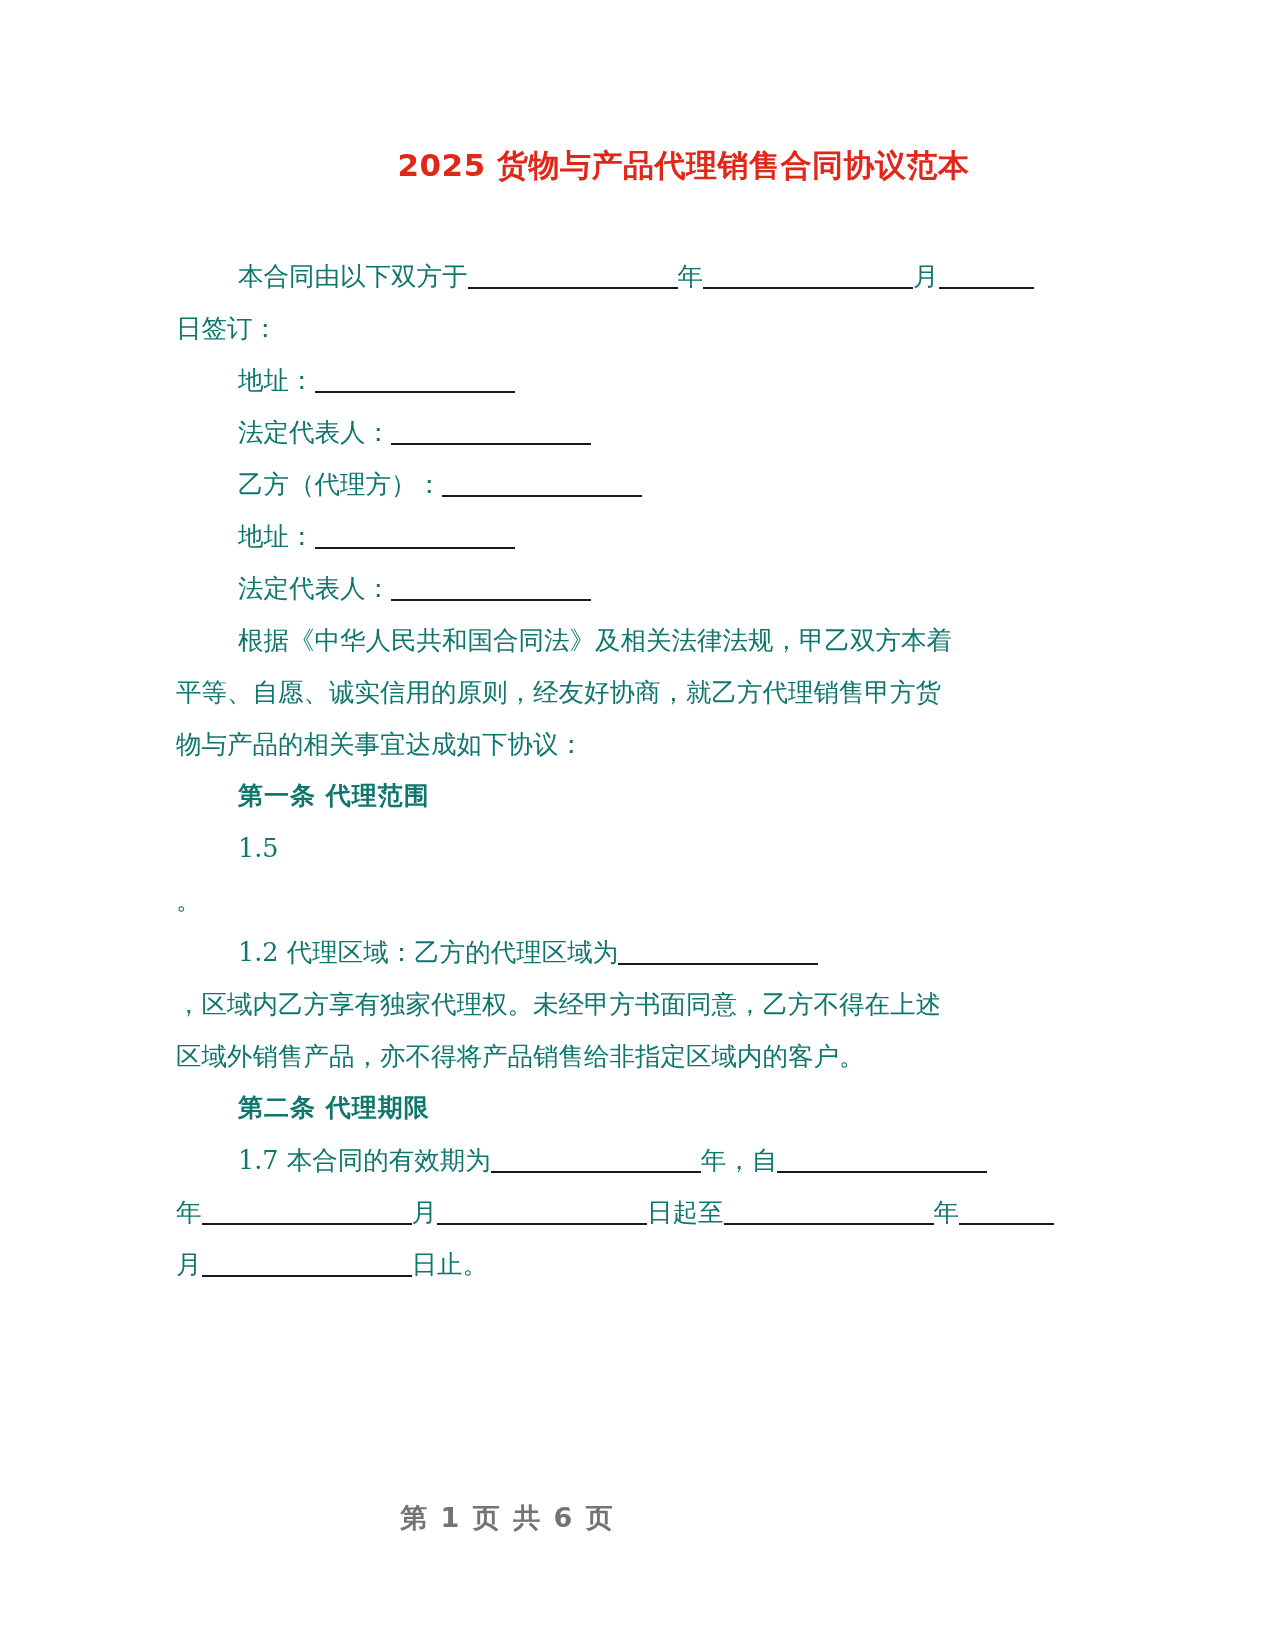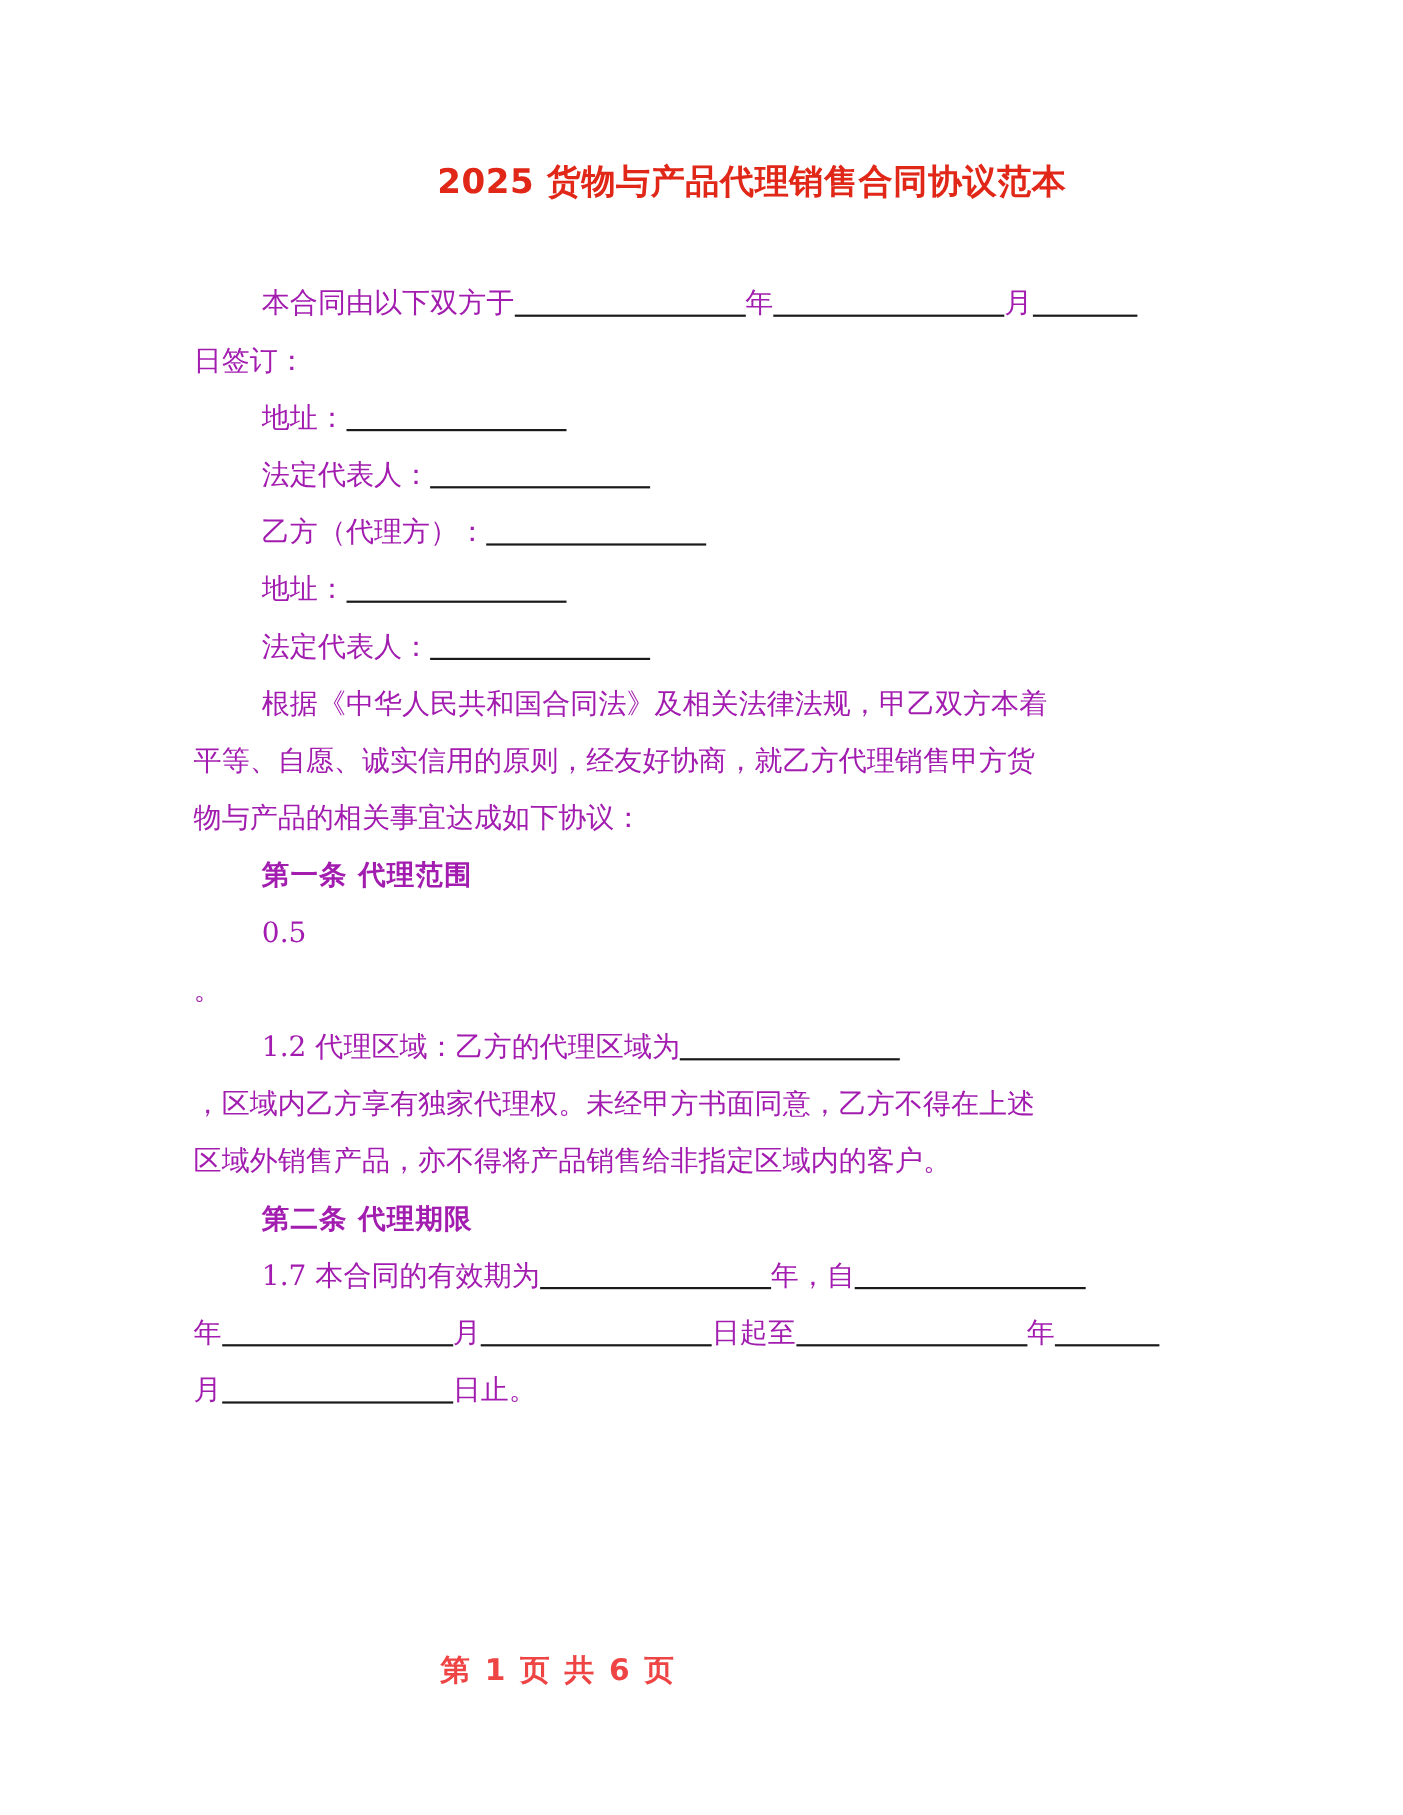--- a/index.html
+++ b/index.html
@@ -45,21 +45,21 @@
     left: 176px;
     top: 250px;
     width: 860px;
   }
 
   p.ln {
     margin: 0;
     font-size: 25.5px;
     line-height: 52px;
     font-family: "DejaVu Serif", "Liberation Serif", serif;
-    color: #a21caf;
+    color: #0f766e;
     white-space: nowrap;
     letter-spacing: 0px;
   }
 
   p.indent { text-indent: 0; padding-left: 62px; }
 
   p.heading {
     font-family: "DejaVu Sans", "Liberation Sans", sans-serif;
     font-weight: 700;
     font-size: 25px;
@@ -86,21 +86,21 @@
   .footer {
     position: absolute;
     left: 0;
     top: 1500px;
     width: 1015px;
     text-align: center;
     font-family: "DejaVu Sans", "Liberation Sans", sans-serif;
     font-weight: 700;
     font-size: 27px;
     letter-spacing: 2px;
-    color: #ef4444;
+    color: #737373;
   }
 </style>
 </head>
 <body>
 
 <div class="page">
 
   <div class="doc-title">2025  货物与产品代理销售合同协议范本</div>
 
   <div class="body-block">
@@ -119,21 +119,21 @@
     <p class="ln indent"><span>地址：</span><span class="blank b-lg"></span></p>
 
     <p class="ln indent"><span>法定代表人：</span><span class="blank b-lg"></span></p>
 
     <p class="ln indent">根据《中华人民共和国合同法》及相关法律法规，甲乙双方本着</p>
     <p class="ln">平等、自愿、诚实信用的原则，经友好协商，就乙方代理销售甲方货</p>
     <p class="ln">物与产品的相关事宜达成如下协议：</p>
 
     <p class="ln heading">第一条  代理范围</p>
 
-    <p class="ln indent num">0.5</p>
+    <p class="ln indent num">1.5</p>
 
 
     <p class="ln">。</p>
 
     <p class="ln indent"><span>1.2  代理区域：乙方的代理区域为</span><span class="blank b-lg"></span></p>
 
     <p class="ln">，区域内乙方享有独家代理权。未经甲方书面同意，乙方不得在上述</p>
     <p class="ln">区域外销售产品，亦不得将产品销售给非指定区域内的客户。</p>
 
     <p class="ln heading">第二条  代理期限</p>

